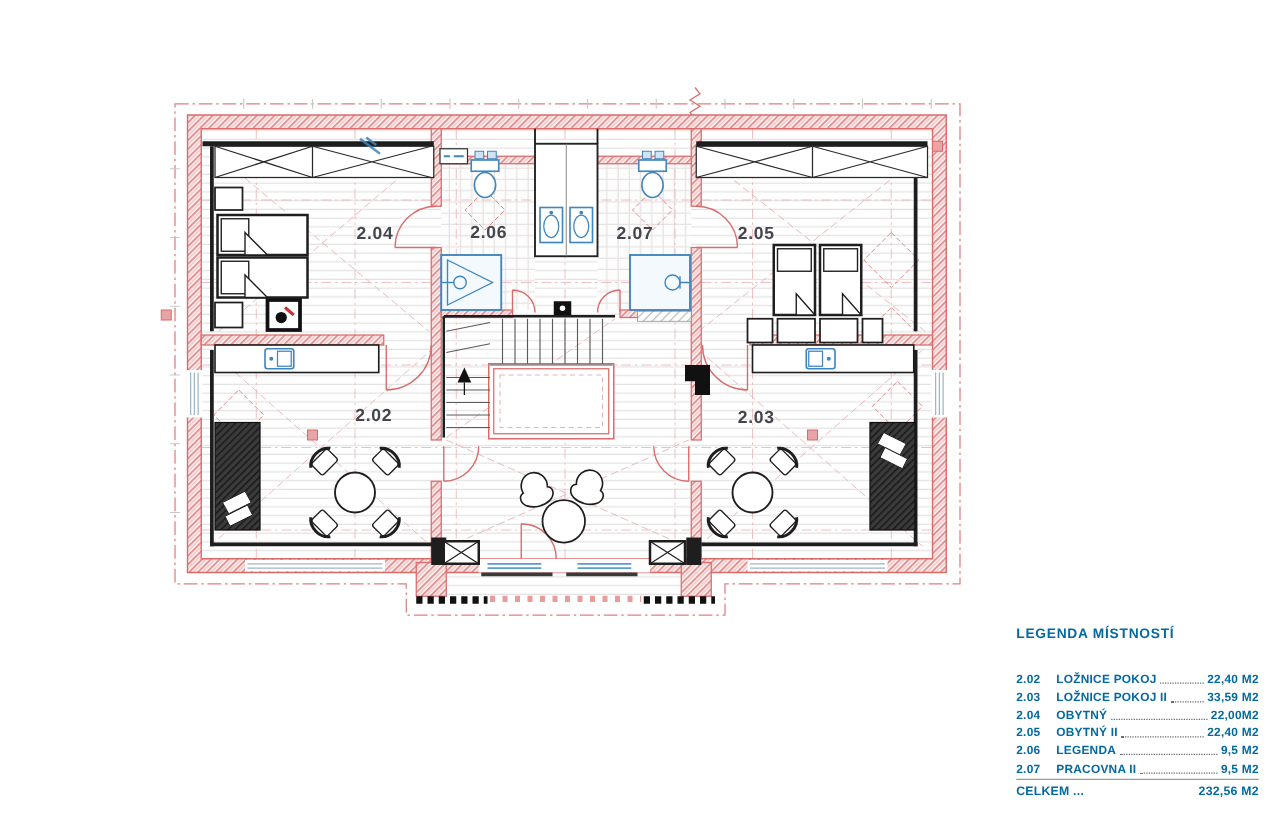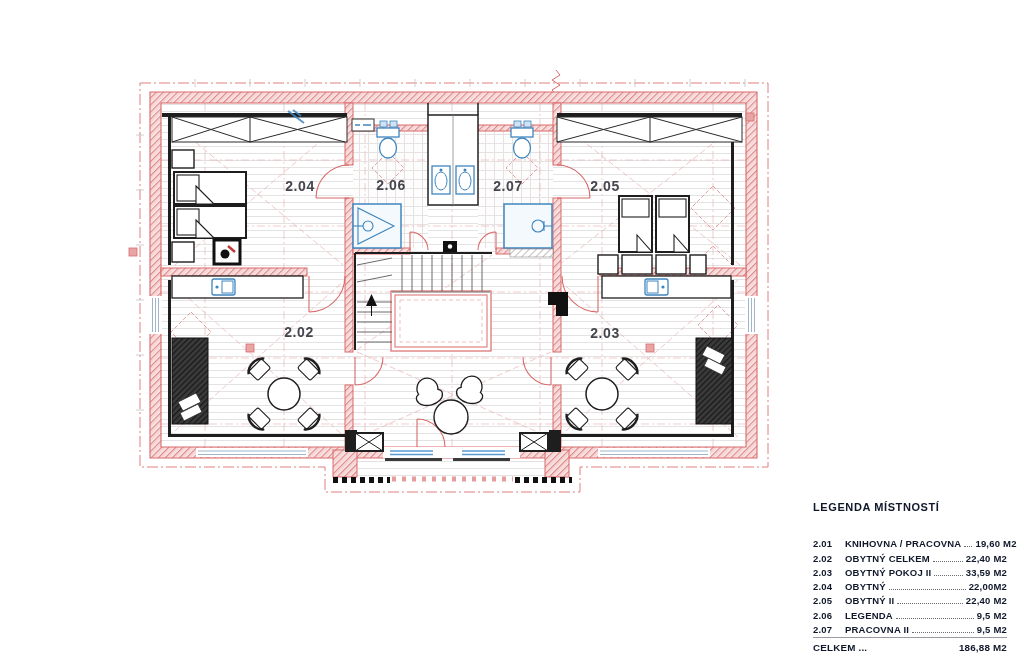--- a/index.html
+++ b/index.html
@@ -1,21 +1,21 @@
 <!DOCTYPE html>
 <html><head>
 <meta charset="utf-8">
 <style>
   html,body{margin:0;padding:0;background:#ffffff;}
   body{width:1024px;height:669px;position:relative;overflow:hidden;
        font-family:"Liberation Sans", sans-serif;}
   .plan-svg{position:absolute;left:0;top:0;}
   .room-label{font-family:"Liberation Sans", sans-serif;font-size:14px;font-weight:600;
               fill:#45454d;letter-spacing:.6px;}
-  .legend{position:absolute;left:813px;top:501px;width:194px;color:#0f172a;}
+  .legend{position:absolute;left:813px;top:501px;width:194px;color:#0369a1;}
   .legend-title{font-size:11px;font-weight:700;letter-spacing:.6px;margin:0 0 22px 0;}
   .legend-row{display:flex;align-items:flex-end;height:14.3px;font-size:9.5px;
               font-weight:700;letter-spacing:.2px;white-space:nowrap;}
   .legend-row .num{width:32px;flex:0 0 32px;}
   .legend-row .leader{flex:1 1 auto;border-bottom:1px dotted #6a6a72;margin:0 3px 2px 3px;min-width:8px;}
   .legend-row .area{text-align:right;}
   .legend-total{display:flex;align-items:flex-end;height:15px;font-size:9.8px;font-weight:700;
                 letter-spacing:.2px;border-top:1px solid #9a9aa0;margin-top:2px;padding-top:0;}
   .legend-total .tlabel{flex:1 1 auto;}
 </style>
@@ -322,34 +322,28 @@
     <text class="room-label" x="605" y="191" text-anchor="middle">2.05</text>
     <text class="room-label" x="299" y="337" text-anchor="middle">2.02</text>
     <text class="room-label" x="605" y="338" text-anchor="middle">2.03</text>
   </g>
 </svg>
 
 <div class="legend">
   <div class="legend-title">LEGENDA MÍSTNOSTÍ</div>
 
   <div class="legend-row">
-    <span class="num">2.01</span>
-    <span class="name">KNIHOVNA / PRACOVNA</span>
-    <span class="leader"></span>
-    <span class="area">19,60 M2</span>
-  </div>
-  <div class="legend-row">
     <span class="num">2.02</span>
-    <span class="name">OBYTNÝ CELKEM</span>
+    <span class="name">LOŽNICE POKOJ</span>
     <span class="leader"></span>
     <span class="area">22,40 M2</span>
   </div>
   <div class="legend-row">
     <span class="num">2.03</span>
-    <span class="name">OBYTNÝ POKOJ II</span>
+    <span class="name">LOŽNICE POKOJ II</span>
     <span class="leader"></span>
     <span class="area">33,59 M2</span>
   </div>
   <div class="legend-row">
     <span class="num">2.04</span>
     <span class="name">OBYTNÝ</span>
     <span class="leader"></span>
     <span class="area">22,00M2</span>
   </div>
   <div class="legend-row">
@@ -366,15 +360,15 @@
   </div>
   <div class="legend-row">
     <span class="num">2.07</span>
     <span class="name">PRACOVNA II</span>
     <span class="leader"></span>
     <span class="area">9,5 M2</span>
   </div>
 
   <div class="legend-total">
     <span class="tlabel">CELKEM ...</span>
-    <span class="area">186,88 M2</span>
+    <span class="area">232,56 M2</span>
   </div>
 </div>
 
 </body></html>

